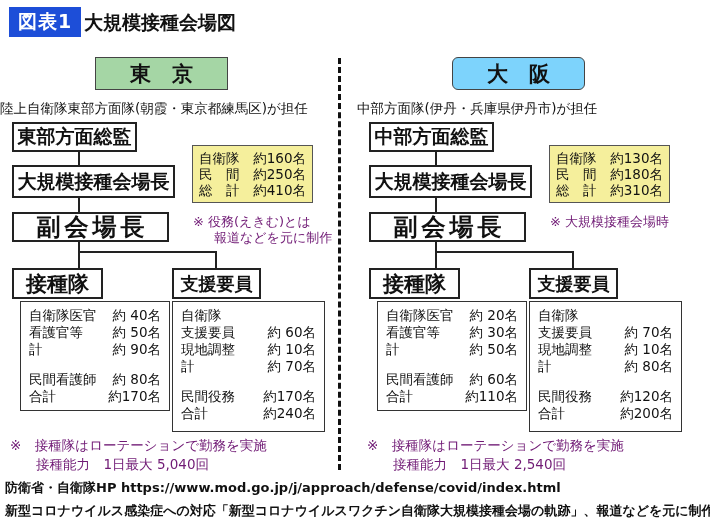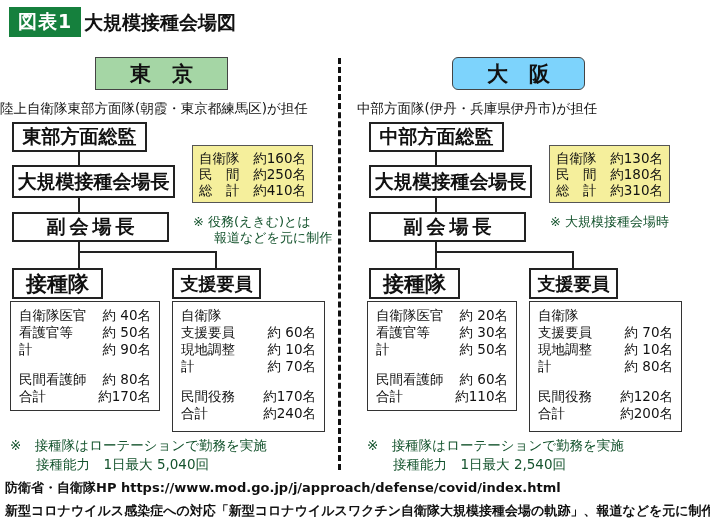--- a/index.html
+++ b/index.html
@@ -1,70 +1,70 @@
 <!DOCTYPE html>
 <html><head>
 <meta charset="utf-8">
 <style>
   * { margin:0; padding:0; box-sizing:border-box; }
   body { background:#888; font-family:"DejaVu Sans", sans-serif; }
   .canvas{ position:relative; width:710px; height:529px; background:#ffffff;
            color:#111; overflow:hidden; margin:0 auto; }
 
   
-  .title-badge{ position:absolute; left:9px; top:7px; background:#15803d; color:#fff;
+  .title-badge{ position:absolute; left:9px; top:7px; background:#1d4ed8; color:#fff;
                 font-size:19px; font-weight:bold; padding:2px 9px; letter-spacing:1px;}
   .title-text{ position:absolute; left:84px; top:10px; font-size:19px; font-weight:bold; }
 
   
   .col{ position:absolute; top:55px; width:340px; height:425px; }
   .col-left{ left:0; }
   .col-right{ left:357px; }
 
   .region-header{ position:absolute; left:95px; top:2px; width:133px; height:33px;
                   border:1px solid #444; display:flex; align-items:center; justify-content:center;
                   font-size:21px; font-weight:bold; }
   .region-tokyo{ background:#a5d6a5; }
   .region-osaka{ background:#7dd3fc;border-radius:6px; }
 
   .charge{ position:absolute; top:45px; left:0; width:340px; text-align:left;
            font-size:13.5px; font-weight:500; white-space:nowrap; }
 
   .obox{ position:absolute; background:#fff; border:2px solid #222;
          display:flex; align-items:center; justify-content:center;
          font-weight:bold; white-space:nowrap; }
-  .commander{ left:12px; top:67px; width:135px; height:30px; font-size:19px; }
+  .commander{ left:12px; top:67px; width:125px; height:30px; font-size:19px; }
   .venue-head{ left:12px; top:110px; width:163px; height:33px; font-size:19px; }
-  .deputy{ left:12px; top:157px; width:157px; height:30px; font-size:19px; letter-spacing:4px; text-indent:4px;}
+  .deputy{ left:12px; top:157px; width:157px; height:30px; font-size:24px; letter-spacing:4px; text-indent:4px;}
   .team{ left:12px; top:213px; width:91px; height:31px; font-size:21px; }
   .support{ left:172px; top:213px; width:89px; height:31px; font-size:18px; }
 
   .vline,.hline{ position:absolute; background:#222; }
   .vline{ width:2px; }
   .hline{ height:2px; }
   .v1{ left:78px; top:97px; height:13px; }
   .v2{ left:78px; top:143px; height:14px; }
   .v3{ left:78px; top:187px; height:11px; }
   .branch{ left:78px; top:196px; width:139px; }
   .drop-l{ left:78px; top:196px; height:17px; }
   .drop-r{ left:215px; top:196px; height:17px; }
 
   .summary{ position:absolute; left:192px; top:90px; width:121px; min-height:55px;
             background:#f5ef9c; border:1px solid #555; padding:4px 6px;
             font-size:13.5px; font-weight:500; }
   .summary .detail-row{ display:flex; justify-content:space-between; line-height:16px; white-space:nowrap;}
 
   .detail{ position:absolute; background:#fff; border:1.5px solid #333;
            padding:5px 8px; font-size:13.5px; }
-  .team-detail{ left:10px; top:246px; width:150px; height:110px; }
+  .team-detail{ left:20px; top:246px; width:150px; height:110px; }
   .support-detail{ left:172px; top:246px; width:153px; height:131px; }
   .detail .detail-row{ display:flex; justify-content:space-between; line-height:17px; white-space:nowrap;}
   .detail .row-group + .row-group{ margin-top:13px; }
 
-  .note{ position:absolute; font-size:13px; line-height:15.5px; color:#14532d; }
+  .note{ position:absolute; font-size:13px; line-height:15.5px; color:#701a75; }
   .side-note{ left:193px; top:159px; width:150px; }
   .side-note .line+.line{ padding-left:21px; }
   .bottom-note{ left:10px; top:381px; font-size:13.5px; line-height:19px; width:320px; }
   .bottom-note .line+.line{ padding-left:26px; }
 
   .divider{ position:absolute; left:338px; top:58px; height:412px; width:0;
             border-left:3px dashed #111; }
 
   .footer{ position:absolute; left:5px; top:476px; width:702px;
            font-size:13px; font-weight:bold; line-height:23px; white-space:nowrap; }

